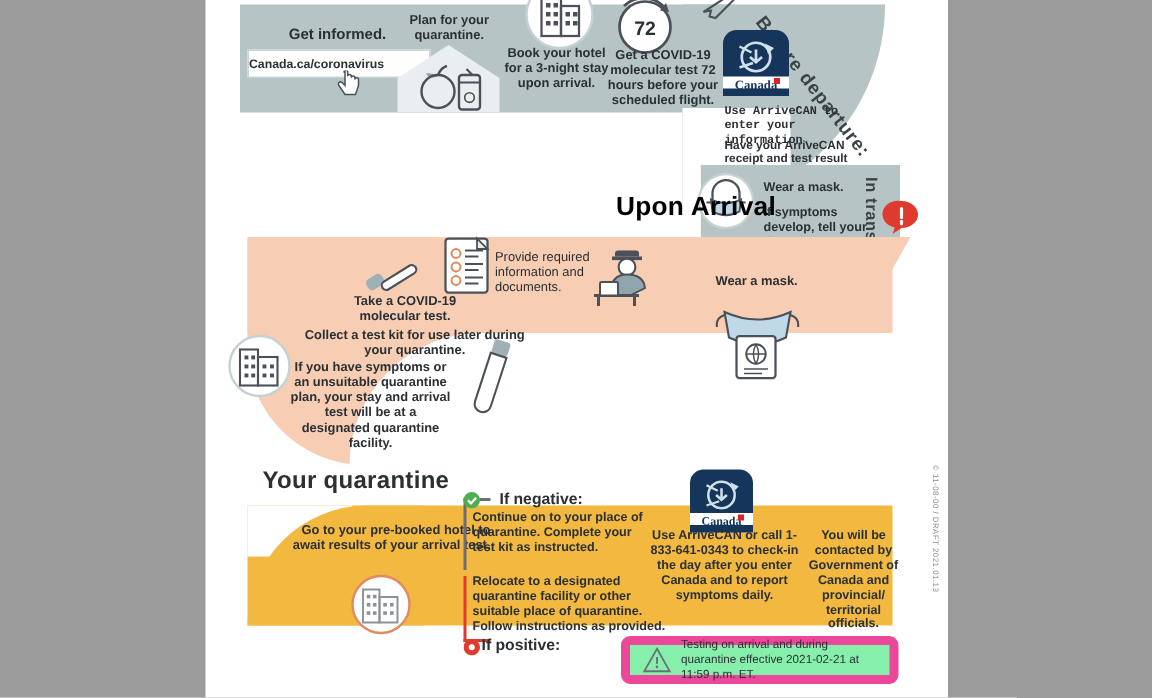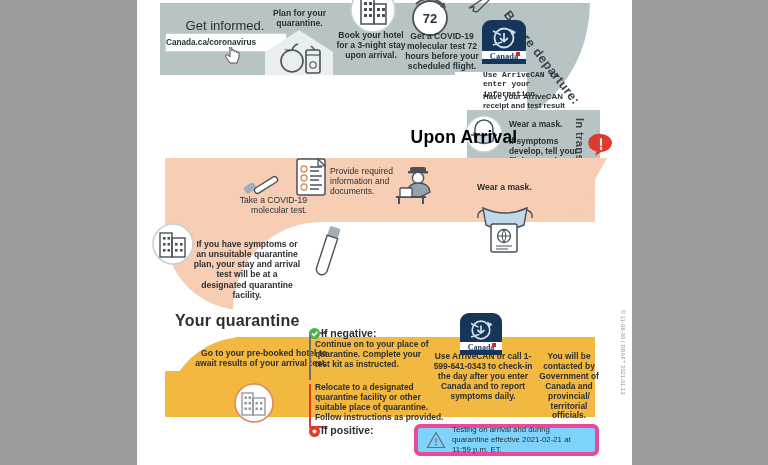--- a/index.html
+++ b/index.html
@@ -42,21 +42,21 @@
   }
 
   .before-dep-label{
     position:absolute;left:375px;top:8px;
     font-size:12.5px;font-weight:bold;color:#3b4248;
     transform:rotate(52deg);transform-origin:left top;
     letter-spacing:.6px;white-space:nowrap;
   }
 
   
-  #get-informed{left:33px;top:18px;width:110px;font-size:13px;font-weight:normal;}
+  #get-informed{left:33px;top:18px;width:110px;font-size:10px;font-weight:bold;}
   #url-chip{
     position:absolute;left:28px;top:33px;width:120px;height:17px;
     background:#fff;border:1px solid #c9d4d6;
     display:flex;align-items:center;justify-content:flex-start;
   }
   #url-chip span{font-size:8.2px;font-weight:bold;color:#2b3034;}
   #cursor-icon{position:absolute;left:88px;top:47px;width:16px;height:18px;}
 
   #plan-quar{left:115px;top:8px;width:95px;font-size:8.6px;font-weight:bold;}
   #apple-icon{position:absolute;left:122px;top:28px;width:80px;height:47px;}
@@ -110,21 +110,21 @@
     clip-path:polygon(0 0,100% 0,60% 100%,0 100%);
   }
 
   #arrival-title{
     position:absolute;left:232px;top:128px;width:190px;
     font-size:17.5px;font-weight:bold;color:#000000;
     text-align:center;line-height:1.14;letter-spacing:.2px;
   }
 
   #swab-icon{position:absolute;left:104px;top:170px;width:42px;height:34px;}
-  #take-test{left:72px;top:195px;width:98px;font-size:8.6px;font-weight:normal;text-align:right;}
+  #take-test{left:84px;top:195px;width:98px;font-size:8.6px;font-weight:bold;}
   #collect-kit{left:62px;top:218px;width:155px;font-size:8.6px;font-weight:bold;}
   #if-symptoms{left:56px;top:239px;width:108px;font-size:8.6px;font-weight:bold;}
 
   #tube-icon{position:absolute;left:175px;top:222px;width:30px;height:60px;}
   #building-icon-1{position:absolute;left:14px;top:222px;width:44px;height:44px;}
 
   #doc-icon{position:absolute;left:157px;top:156px;width:36px;height:42px;}
   #provide-info{left:193px;top:166px;width:78px;font-size:8.6px;font-weight:normal;}
 
   #agent-icon{position:absolute;left:255px;top:163px;width:48px;height:42px;}
@@ -156,36 +156,36 @@
 
   #go-hotel{left:58px;top:348px;width:132px;font-size:8.6px;font-weight:bold;text-align:right;}
   #building-icon-2{position:absolute;left:96px;top:382px;width:42px;height:42px;}
 
   
   #sep-neg{position:absolute;left:172px;top:332px;width:2px;height:48px;background:#6b6f74;}
   #sep-neg-top{position:absolute;left:172px;top:332px;width:18px;height:2px;background:#6b6f74;}
   #sep-pos{position:absolute;left:172px;top:384px;width:2px;height:44px;background:#e03a2f;}
   #sep-pos-bot{position:absolute;left:172px;top:426px;width:18px;height:2px;background:#e03a2f;}
 
-  #if-negative{left:184px;top:327px;font-size:10.5px;font-weight:bold;}
+  #if-negative{left:196px;top:327px;font-size:10.5px;font-weight:bold;}
   #check-icon{position:absolute;left:172px;top:328px;width:11px;height:11px;}
   #neg-body{left:178px;top:340px;width:118px;font-size:8.4px;font-weight:bold;}
 
   #relocate-body{left:178px;top:383px;width:135px;font-size:8.4px;font-weight:bold;}
   #if-positive{left:184px;top:424px;font-size:10.5px;font-weight:bold;}
   #dot-icon{position:absolute;left:172px;top:426px;width:11px;height:11px;}
 
   #arrivecan-icon-2{position:absolute;left:322px;top:312px;width:44px;height:44px;}
   #use-arrivecan{left:296px;top:352px;width:100px;font-size:8.4px;font-weight:bold;text-align:center;}
   #contacted-by{left:398px;top:352px;width:68px;font-size:8.4px;font-weight:bold;text-align:center;}
 
   
   #disclaimer{
     position:absolute;left:277px;top:424px;width:185px;height:32px;
-    border:4px solid #ec4899;border-radius:6px;background:#7dd3fc;
+    border:6px solid #ec4899;border-radius:6px;background:#86efac;
     display:flex;align-items:center;gap:6px;padding:0 8px;box-sizing:border-box;
   }
   #warn-icon{width:20px;height:18px;flex:0 0 20px;}
   #disclaimer-text{font-size:7.8px;color:#2b3034;line-height:1.3;font-weight:normal;}
 
   #copyright{
     position:absolute;left:489px;top:310px;
     font-size:5.3px;color:#8a8f94;letter-spacing:.3px;
     transform:rotate(90deg);transform-origin:left top;white-space:nowrap;
   }
@@ -301,20 +301,21 @@
 
     <div id="arrival-title">
       <span>Upon Arrival</span><br>
     </div>
 
     <svg id="swab-icon" viewBox="0 0 42 34">
       <rect x="3" y="14" width="12" height="8" rx="3" fill="#9fb0b6" transform="rotate(-32 9 18)"></rect>
       <rect x="12" y="12" width="26" height="6" rx="3" fill="#fff" stroke="#4a5158" stroke-width="1.4" transform="rotate(-32 25 15)"></rect>
     </svg>
     <div class="t c b" id="take-test">Take a COVID-19 molecular test.</div>
+    <div class="t c b" id="collect-kit">Collect a test kit for use later during your quarantine.</div>
     <div class="t c b" id="if-symptoms">If you have symptoms or an unsuitable quarantine plan, your stay and arrival test will be at a designated quarantine facility.</div>
 
     <svg id="tube-icon" viewBox="0 0 30 60">
       <g transform="rotate(18 15 30)">
         <rect x="10" y="4" width="11" height="10" rx="2" fill="#9fb0b6"></rect>
         <path d="M10 14 h11 v34 a5.5 5.5 0 0 1-11 0 z" fill="#fff" stroke="#4a5158" stroke-width="1.4"></path>
       </g>
     </svg>
 
     <svg id="building-icon-1" viewBox="0 0 44 44">
@@ -419,21 +420,21 @@
         <path d="M22 13.5 v7.5 M18.4 18 l3.6 3.2 l3.6-3.2" fill="none" stroke="#cfe0ea" stroke-width="1.7"></path>
         <path d="M12 11.5 l7.5 3.7 M12 25 l8.5-2.8" stroke="#cfe0ea" stroke-width="1.5" fill="none"></path>
         <path d="M28 9.5 l5.5 2.8 l-3.7 3.7 z" fill="#cfe0ea"></path>
         <rect x="1" y="30" width="42" height="13" fill="#fff"></rect>
         <rect x="1" y="38" width="42" height="5" fill="#16355a"></rect>
         <text x="22" y="38" font-family="Liberation Serif, serif" font-size="8" font-weight="bold" fill="#16355a" text-anchor="middle">Canada</text>
         <rect x="33" y="31" width="4" height="4" fill="#d8232a"></rect>
       </svg>
     </div>
 
-    <div class="t b" id="use-arrivecan">Use ArriveCAN or call 1-599-641-0343 to check-in the day after you enter Canada and to report symptoms daily.</div>
+    <div class="t b" id="use-arrivecan">Use ArriveCAN or call 1-833-641-0343 to check-in the day after you enter Canada and to report symptoms daily.</div>
     <div class="t b" id="contacted-by">You will be contacted by Government of Canada and provincial/ territorial officials.</div>
 
     <div id="disclaimer">
       <svg id="warn-icon" viewBox="0 0 20 18">
         <path d="M10 1.5 L18.5 16.5 H1.5 Z" fill="none" stroke="#6b7view" stroke-width="1.2" style="stroke:#6b7076"></path>
         <path d="M10 7 v4.5" stroke="#6b7076" stroke-width="1.3"></path>
         <circle cx="10" cy="13.6" r="0.9" fill="#6b7076"></circle>
       </svg>
       <div id="disclaimer-text">Testing on arrival and during quarantine effective 2021-02-21 at 11:59 p.m. ET.</div>
     </div>

